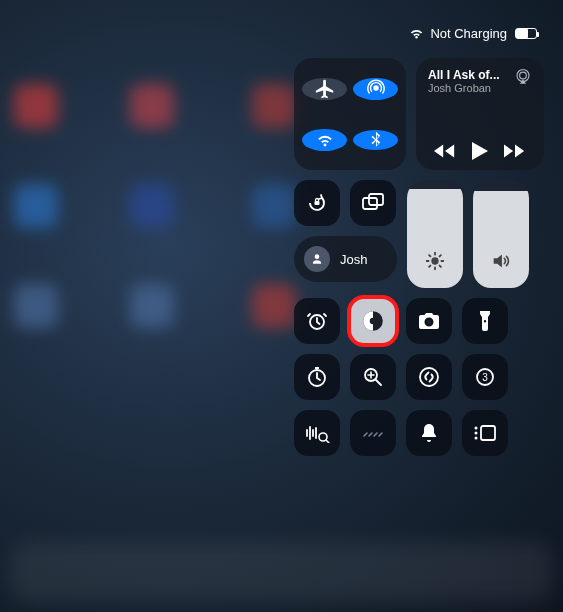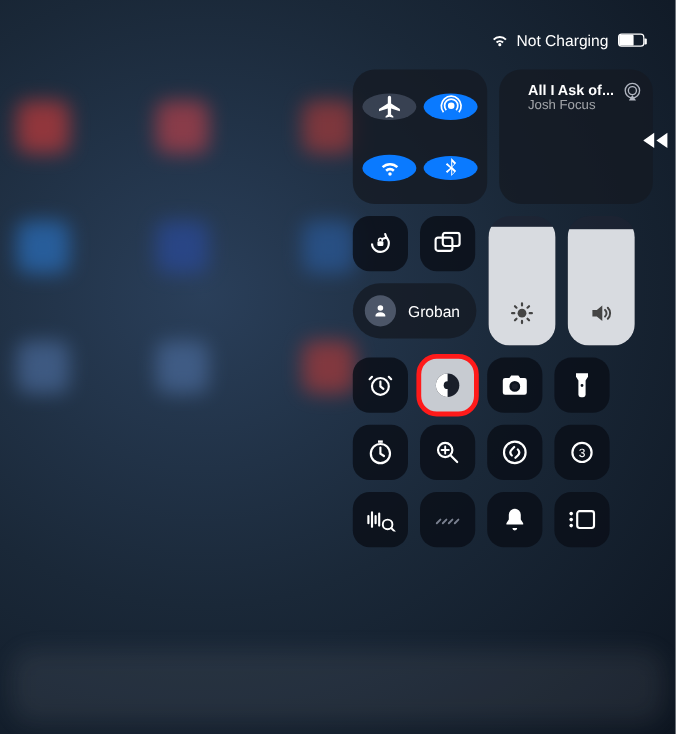--- a/index.html
+++ b/index.html
@@ -25,21 +25,21 @@
   .cc { position: absolute; top: 58px; left: 294px; width: 250px; display: flex; flex-direction: column; gap: 10px; }
   .row { display: flex; gap: 10px; }
   .tile { background: rgba(20,25,35,0.78); border-radius: 18px; display:flex; align-items:center; justify-content:center; }
   .tile-dark { background: rgba(10,15,25,0.85); }
   
   .conn { width: 112px; height: 112px; padding: 8px; display:grid; grid-template-columns:1fr 1fr; grid-template-rows:1fr 1fr; gap:6px;}
   .conn-btn { border-radius: 50%; display:flex; align-items:center; justify-content:center;}
   .conn-off { background: rgba(80,90,110,0.6); }
   .conn-on { background: #0a7aff; }
   
-  .media { width: 128px; height: 112px; padding: 10px 24px; flex-direction:row; align-items:stretch; justify-content:space-between;}
+  .media { width: 128px; height: 112px; padding: 10px 12px; flex-direction:column; align-items:stretch; justify-content:space-between;}
   .media-top { display:flex; align-items:flex-start; gap:6px;}
   .media-text { flex:1; overflow:hidden;}
   .media-title { color:#fff; font-size:12px; font-weight:600; white-space:nowrap; overflow:hidden; text-overflow:ellipsis;}
   .media-artist { color:rgba(255,255,255,0.6); font-size:11px; white-space:nowrap; overflow:hidden; text-overflow:ellipsis;}
   .media-controls { display:flex; justify-content:center; align-items:center; gap:16px; margin-top:6px;}
   
   .sq { width: 46px; height: 46px; border-radius: 14px; }
   .sq-highlighted { outline: 4px solid #ff1a1a; outline-offset: -1px; background:#c7cbd1;}
   
   .focus { width: 103px; height: 46px; border-radius: 23px; justify-content:flex-start; padding-left:10px; gap:10px;}
@@ -104,21 +104,21 @@
       <div class="conn-btn conn-on">
         <svg class="ico" width="20" height="20" viewBox="0 0 24 24">
             <path class="white" d="M12 2l5 5-4 4 4 4-5 5V13l-4 4-1.4-1.4L11 12 6.6 8.4 8 7l4 4V2zm1 3.8V10l2.1-2.1zm0 8.2v4.2l2.1-2.1z"></path>
           </svg>
       </div>
     </div>
     <div class="tile media">
       <div class="media-top">
         <div class="media-text">
           <div class="media-title">All I Ask of...</div>
-          <div class="media-artist">Josh Focus</div>
+          <div class="media-artist">Josh Groban</div>
         </div>
         <svg class="ico" width="18" height="18" viewBox="0 0 24 24">
             <g fill="none" stroke="#b0b5c0" stroke-width="1.5">
               <circle cx="12" cy="10" r="8"></circle>
               <circle cx="12" cy="10" r="4.5"></circle>
             </g>
             <path fill="#b0b5c0" d="M12 15l4 6H8z"></path>
           </svg>
       </div>
       <div class="media-controls">
@@ -154,21 +154,21 @@
               <rect x="8" y="1" width="14" height="11" rx="2" fill="none" stroke="#fff" stroke-width="1.8"></rect>
             </svg>
         </div>
       </div>
       <div class="tile focus">
         <div class="focus-dot">
           <svg class="ico" width="14" height="14" viewBox="0 0 24 24">
               <path class="white" d="M12 12a4 4 0 100-8 4 4 0 000 8zm0 2c-4 0-7 2-7 4.5V20h14v-1.5c0-2.5-3-4.5-7-4.5z"></path>
             </svg>
         </div>
-        <span class="focus-label">Groban</span>
+        <span class="focus-label">Josh</span>
       </div>
     </div>
     <div class="slider">
       <div class="slider-fill" style="height:92%;"></div>
       <div class="slider-icon">
         <svg class="ico" width="22" height="22" viewBox="0 0 24 24">
             <circle cx="12" cy="12" r="4" fill="#444"></circle>
             <g stroke="#444" stroke-width="2" stroke-linecap="round">
               <path d="M12 3v2M12 19v2M3 12h2M19 12h2M5.6 5.6l1.4 1.4M17 17l1.4 1.4M5.6 18.4L7 17M17 7l1.4-1.4"></path>
             </g>

